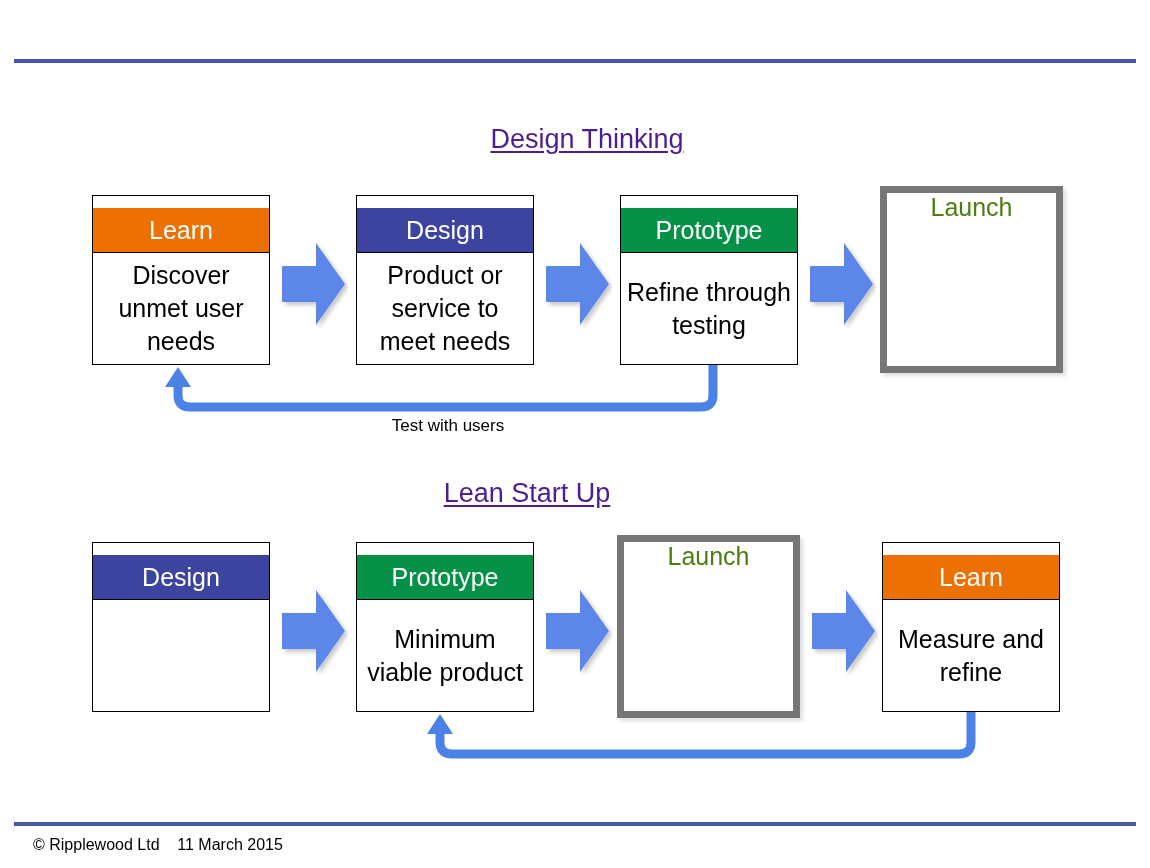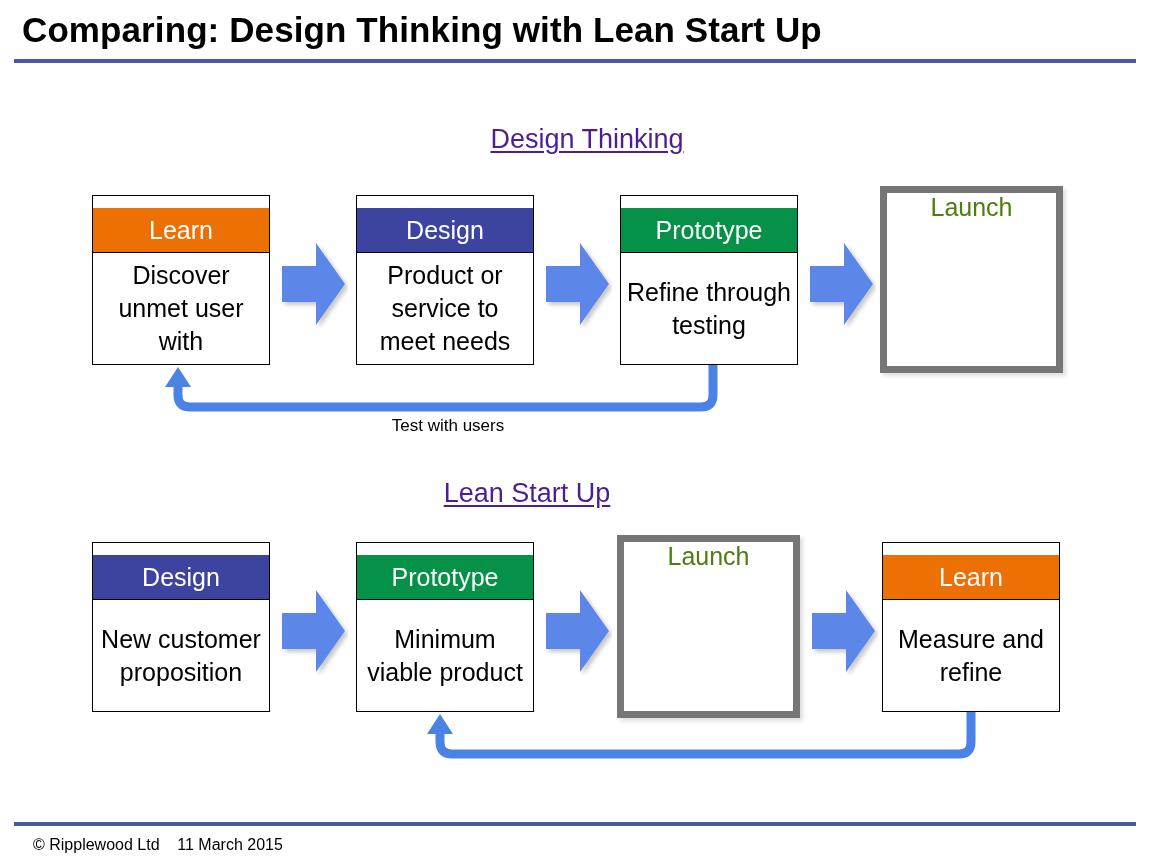--- a/index.html
+++ b/index.html
@@ -143,28 +143,27 @@
     color: #000000;
     white-space: pre;
     margin-left: 19px;
   }
 </style>
 </head>
 <body>
 
 <div id="slide">
 
-  <div id="slide-title">Comparing: Design Thinking with Lean Start Up</div>
   <div id="title-rule"></div>
 
   <div class="section-heading" id="heading-design-thinking">Design Thinking</div>
 
   <div class="pbox" style="left:92px; top:195px; width:178px; height:170px;">
     <div class="pbox-header" style="background:#ED7004;">Learn</div>
-    <div class="pbox-body">Discover unmet user with</div>
+    <div class="pbox-body">Discover unmet user needs</div>
   </div>
 
   <div class="block-arrow" style="left:282px; top:240px; width:66px; height:88px;">
     <svg width="66" height="88" viewBox="0 0 66 88">
       <defs>
         <filter id="sh1" x="-30%" y="-30%" width="180%" height="180%">
           <feDropShadow dx="3" dy="3" stdDeviation="2" flood-color="#000000" flood-opacity="0.22"></feDropShadow>
         </filter>
       </defs>
       <polygon points="0,26 34,26 34,3 63,44 34,85 34,62 0,62" fill="#5B87E8" filter="url(#sh1)"></polygon>
@@ -202,21 +201,20 @@
       <path d="M 553 0 L 553 30 Q 553 42 541 42 L 30 42 Q 18 42 18 30 L 18 18" fill="none" stroke="#4A82E6" stroke-width="9" stroke-linecap="butt"></path>
       <polygon points="18,2 5,22 31,22" fill="#4A82E6"></polygon>
     </svg>
   </div>
   <div class="loop-label" style="left:248px; top:416px; width:400px;">Test with users</div>
 
   <div class="section-heading" id="heading-lean-startup">Lean Start Up</div>
 
   <div class="pbox" style="left:92px; top:542px; width:178px; height:170px;">
     <div class="pbox-header" style="background:#3D44A0;">Design</div>
-    <div class="pbox-body">New customer proposition</div>
   </div>
 
   <div class="block-arrow" style="left:282px; top:587px; width:66px; height:88px;">
     <svg width="66" height="88" viewBox="0 0 66 88">
       <polygon points="0,26 34,26 34,3 63,44 34,85 34,62 0,62" fill="#5B87E8" filter="url(#sh1)"></polygon>
     </svg>
   </div>
 
   <div class="pbox" style="left:356px; top:542px; width:178px; height:170px;">
     <div class="pbox-header" style="background:#069148;">Prototype</div>

